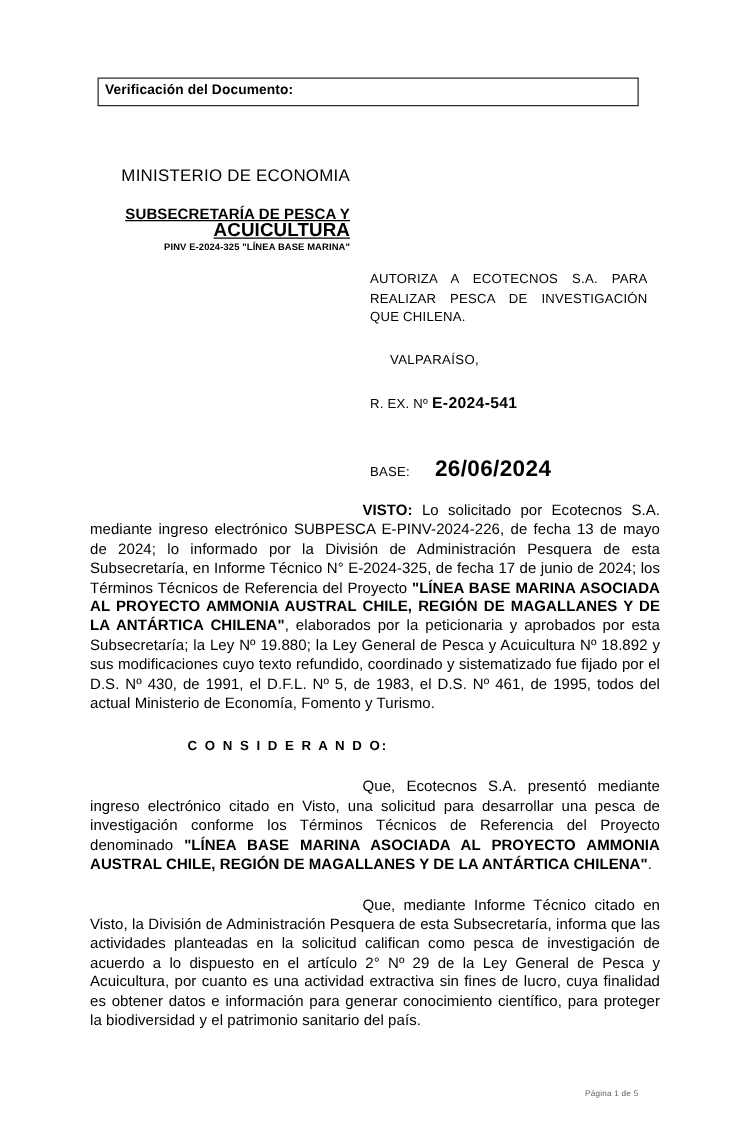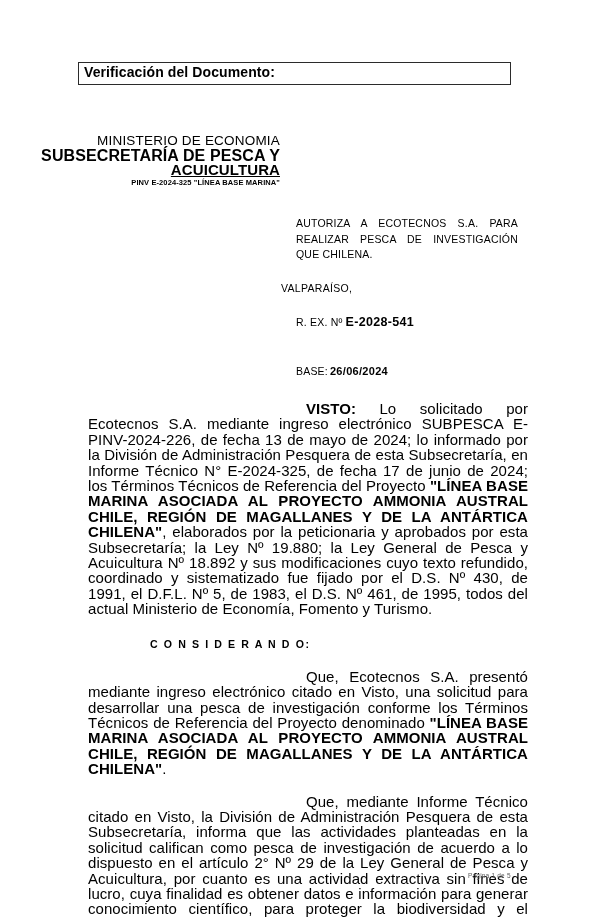--- a/index.html
+++ b/index.html
@@ -28,21 +28,21 @@
     position: absolute;
     left: 78px;
     top: 62px;
     width: 433px;
     border: 1.5px solid #2b2b2b;
     padding: 4px 5px 5px 5px;
     box-sizing: border-box;
     background: #ffffff;
   }
   .verif-title {
-    font-size: 14px;
+    font-size: 11px;
     font-weight: bold;
     letter-spacing: 0.1px;
     line-height: 11px;
     margin-bottom: 1px;
   }
   .verif-list {
     margin: 0;
     padding: 0;
     list-style: none;
   }
@@ -70,25 +70,26 @@
     text-align: right;
   }
   .ministry .l1,
   .ministry .l2 {
     font-size: 13.5px;
     line-height: 15.5px;
     letter-spacing: 0.2px;
     white-space: nowrap;
   }
   .ministry .l3 {
-    font-size: 16px;
+    font-size: 12px;
     font-weight: bold;
     line-height: 14px;
-    letter-spacing: 0.1px;
-    margin-top: 0;
+    text-decoration: underline;
+    letter-spacing: 0.1px;
+    margin-top: 15px;
   }
   .ministry .l4 {
     font-size: 15px;
     font-weight: bold;
     line-height: 14px;
     text-decoration: underline;
     letter-spacing: 0.1px;
   }
   .ministry .l5 {
     font-size: 7.5px;
@@ -106,21 +107,21 @@
     top: 216px;
     width: 222px;
     font-size: 10.5px;
     line-height: 15.5px;
     text-align: justify;
     text-align-last: left;
     letter-spacing: 0.2px;
   }
   .city {
     position: absolute;
-    left: 281px;
+    left: 312px;
     top: 282px;
     font-size: 10.5px;
     letter-spacing: 0.3px;
   }
   .resnum {
     position: absolute;
     left: 296px;
     top: 315px;
     font-size: 10.5px;
     letter-spacing: 0.2px;
@@ -132,35 +133,35 @@
   }
   .fecha {
     position: absolute;
     left: 296px;
     top: 365px;
     font-size: 10.5px;
     letter-spacing: 0.2px;
   }
   .fecha .val {
     font-weight: bold;
-    font-size: 11px;
+    font-size: 18px;
     letter-spacing: 0.3px;
-    margin-left: 2px;
+    margin-left: 20px;
   }
 
   
   .body-wrap {
     position: absolute;
     left: 72px;
     top: 401px;
     width: 456px;
   }
   p.para {
-    margin: 0 0 0 16px;
-    font-size: 15px;
+    margin: 0 0 0 0;
+    font-size: 12px;
     line-height: 15.4px;
     text-align: justify;
     text-indent: 0;
     letter-spacing: 0.05px;
   }
   p.para .lead {
     display: inline-block;
     width: 218px;
   }
   .b {
@@ -200,21 +201,21 @@
     <div class="l4">ACUICULTURA</div>
     <div class="l5">PINV E-2024-325 "LÍNEA BASE MARINA"</div>
   </div>
 
   <div class="subject">AUTORIZA A ECOTECNOS S.A. PARA REALIZAR PESCA DE INVESTIGACIÓN QUE CHILENA.</div>
 
   <div class="city">VALPARAÍSO,</div>
 
   <div class="resnum">
     <span>R. EX. Nº</span>
-    <span class="val">E-2028-541</span>
+    <span class="val">E-2024-541</span>
   </div>
 
   <div class="fecha">
     <span>BASE:</span><span class="val">26/06/2024</span>
   </div>
 
   <div class="body-wrap">
 
     <p class="para"><span class="lead"></span><span class="b">VISTO:</span><span> Lo solicitado por Ecotecnos S.A. mediante ingreso electrónico SUBPESCA E-PINV-2024-226, de fecha 13 de mayo de 2024; lo informado por la División de Administración Pesquera de esta Subsecretaría, en Informe Técnico N° E-2024-325, de fecha 17 de junio de 2024; los Términos Técnicos de Referencia del Proyecto </span><span class="b">"LÍNEA BASE MARINA ASOCIADA AL PROYECTO AMMONIA AUSTRAL CHILE, REGIÓN DE MAGALLANES Y DE LA ANTÁRTICA CHILENA"</span><span>, elaborados por la peticionaria y aprobados por esta Subsecretaría; la Ley Nº 19.880; la Ley General de Pesca y Acuicultura Nº 18.892 y sus modificaciones cuyo texto refundido, coordinado y sistematizado fue fijado por el D.S. Nº 430, de 1991, el D.F.L. Nº 5, de 1983, el D.S. Nº 461, de 1995, todos del actual Ministerio de Economía, Fomento y Turismo.</span></p>
 

